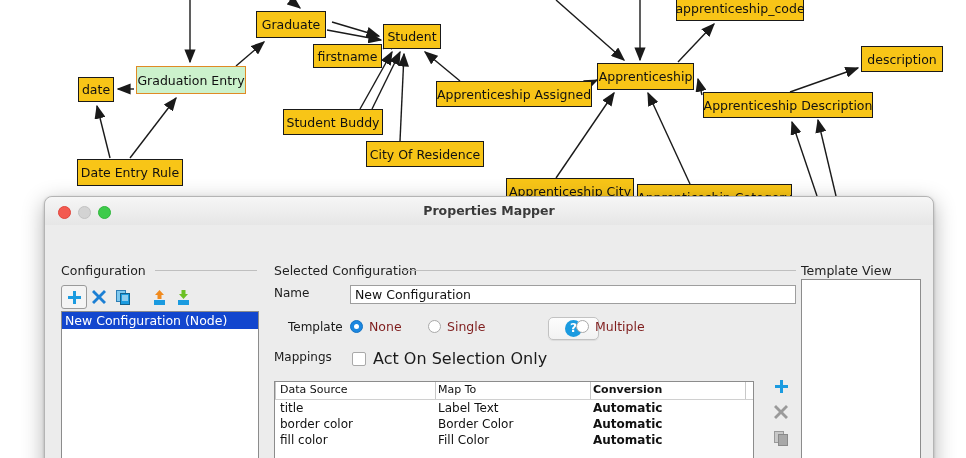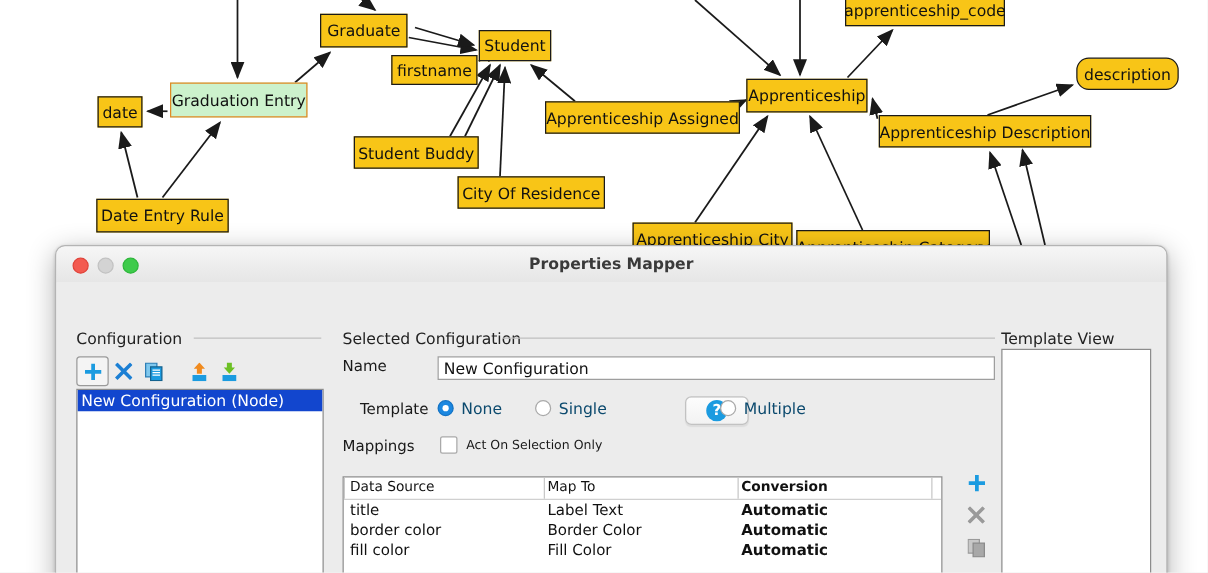--- a/index.html
+++ b/index.html
@@ -65,40 +65,40 @@
   }
 
   
   .form-label{position:absolute;font-size:12px;color:#1a1a1a;}
   #name-field{
     position:absolute;left:305px;top:60px;width:446px;height:19px;
     background:#fff;border:1px solid #9E9E9E;box-sizing:border-box;
     font-size:12.5px;color:#111;padding:0 4px;line-height:17px;
     white-space:nowrap;overflow:hidden;
   }
-  .radio{position:absolute;display:flex;align-items:center;gap:6px;font-size:12.5px;color:#0c4a6e;}
+  .radio{position:absolute;display:flex;align-items:center;gap:6px;font-size:12.5px;color:#7f1d1d;}
   .radio-dot{
     width:13px;height:13px;border-radius:50%;box-sizing:border-box;
     background:#fff;border:1px solid #A9A9A9;
     display:flex;align-items:center;justify-content:center;flex:0 0 auto;
   }
   .radio-dot.on{background:#1B87E0;border-color:#1473C4;}
   .radio-dot.on::after{content:"";width:5px;height:5px;border-radius:50%;background:#fff;}
   #help-btn{
     position:absolute;left:503px;top:92px;width:49px;height:21px;
     background:linear-gradient(#FDFDFD,#F2F2F2);
     border:1px solid #C2C2C2;border-radius:5px;
     display:flex;align-items:center;justify-content:center;
     box-shadow:0 1px 1px rgba(0,0,0,.07);
   }
   .help-circle{
     width:17px;height:17px;border-radius:50%;background:#1B9BE0;
     color:#fff;font-size:12px;font-weight:bold;line-height:17px;text-align:center;
   }
-  .checkbox{position:absolute;display:flex;align-items:center;gap:7px;font-size:10px;color:#1a1a1a;}
+  .checkbox{position:absolute;display:flex;align-items:center;gap:7px;font-size:16px;color:#1a1a1a;}
   .cb-box{width:12px;height:12px;background:#fff;border:1px solid #A9A9A9;border-radius:2px;flex:0 0 auto;}
 
   
   #map-table{
     position:absolute;left:229px;top:156px;width:480px;height:100px;
     background:#fff;border:1px solid #8C8C8C;box-sizing:border-box;overflow:hidden;
   }
   .mt-row{position:relative;height:16px;font-size:12px;color:#111;}
   .mt-head{height:17px;border-bottom:1px solid #D0D0D0;}
   .mt-c0{position:absolute;left:5px;top:1px;}
@@ -197,21 +197,21 @@
       </div>
       <div class="gnode" style="left: 436px; top: 81px; width: 156px; height: 26px;">
         <span>Apprenticeship Assigned</span>
       </div>
       <div class="gnode" style="left: 597px; top: 63px; width: 97px; height: 27px;">
         <span>Apprenticeship</span>
       </div>
       <div class="gnode" style="left: 676px; top: -5px; width: 128px; height: 26px;">
         <span>apprenticeship_code</span>
       </div>
-      <div class="gnode" style="left: 861px; top: 46px; width: 82px; height: 26px; border-radius: 10px;">
+      <div class="gnode" style="left: 861px; top: 46px; width: 82px; height: 26px;">
         <span>description</span>
       </div>
       <div class="gnode" style="left: 703px; top: 92px; width: 170px; height: 26px;">
         <span>Apprenticeship Description</span>
       </div>
       <div class="gnode" style="left: 506px; top: 178px; width: 128px; height: 26px;">
         <span>Apprenticeship City</span>
       </div>
       <div class="gnode" style="left: 637px; top: 184px; width: 155px; height: 26px;">
         <span>Apprenticeship Category</span>

